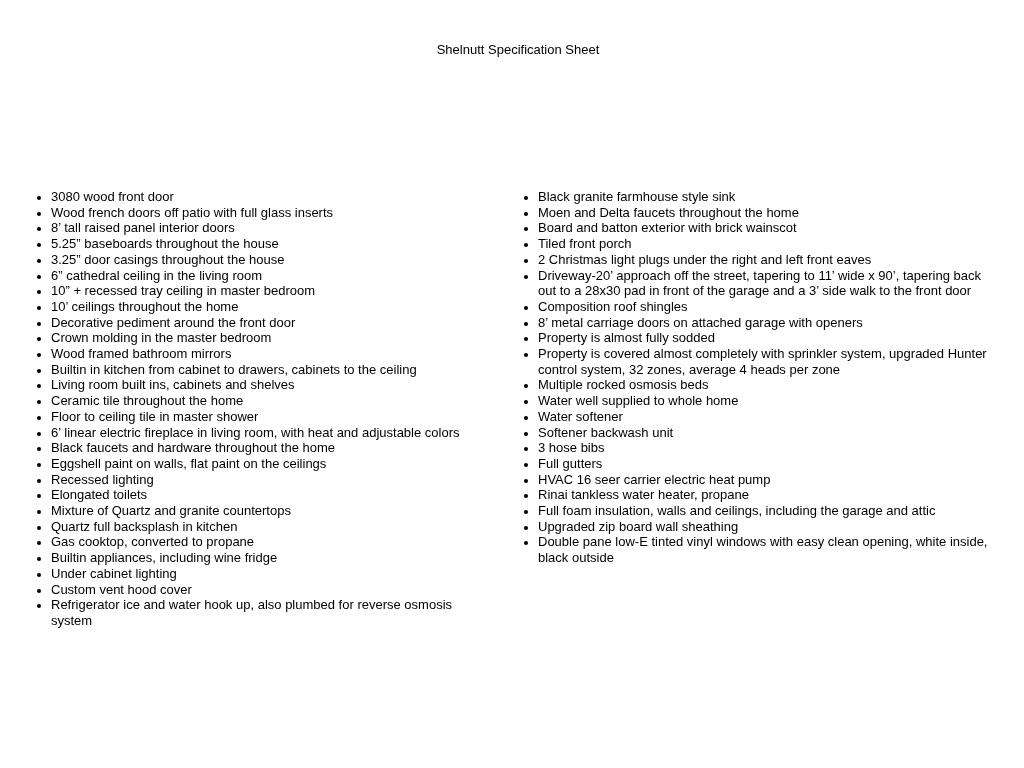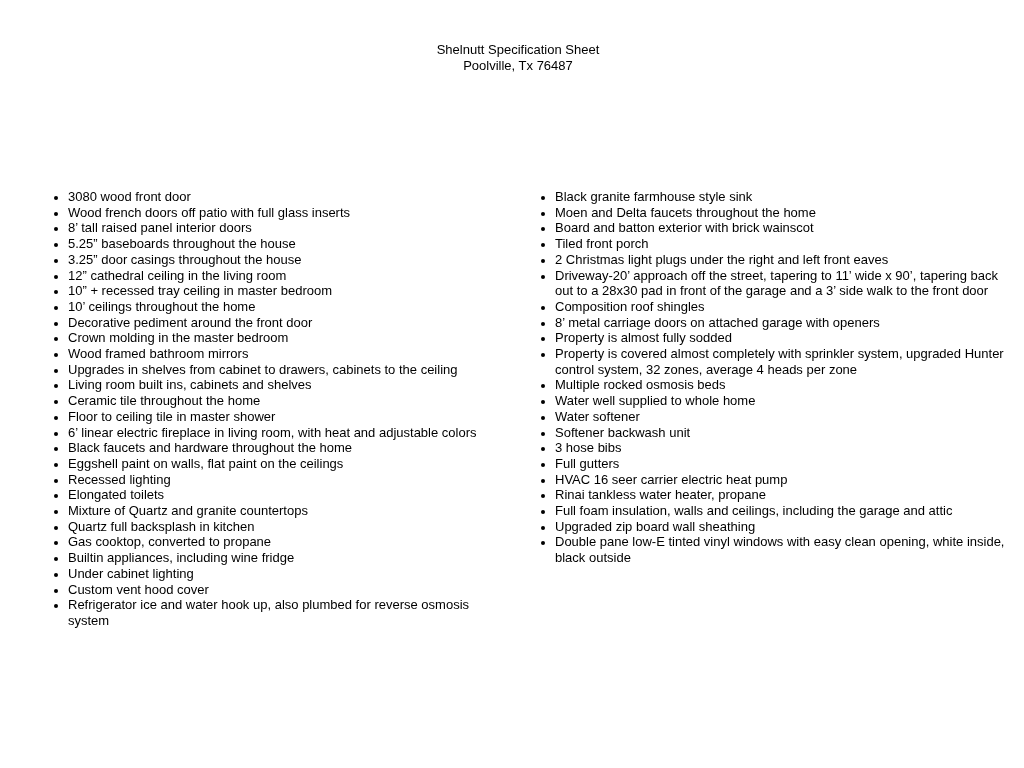--- a/index.html
+++ b/index.html
@@ -23,21 +23,21 @@
     position: absolute;
     top: 42px;
     left: 12px;
     right: 0;
     text-align: center;
     line-height: 16px;
   }
   .columns {
     position: absolute;
     top: 189px;
-    left: 44px;
+    left: 27px;
     display: flex;
     align-items: flex-start;
   }
   ul.col {
     margin: 0;
     padding: 0 0 0 24px;
     list-style: disc outside;
   }
   ul.col li {
     line-height: 15.7px;
@@ -50,37 +50,36 @@
   .col.left  { width: 439px;   }
   .col.right { width: 450px; margin-left: 24px;  }
 </style>
 </head>
 <body>
 
 <div class="page">
 
   <div class="doc-header">
     <div>Shelnutt Specification Sheet</div>
-    <div>Poolville, Tx 76487</div>
   </div>
 
   <div class="columns">
     <ul class="col left">
         <li>3080 wood front door</li>
         <li>Wood french doors off patio with full glass inserts</li>
         <li>8’ tall raised panel interior doors</li>
         <li>5.25” baseboards throughout the house</li>
         <li>3.25” door casings throughout the house</li>
-        <li>12” cathedral ceiling in the living room</li>
+        <li>6” cathedral ceiling in the living room</li>
         <li>10” + recessed tray ceiling in master bedroom</li>
         <li>10’ ceilings throughout the home</li>
         <li>Decorative pediment around the front door</li>
         <li>Crown molding in the master bedroom</li>
         <li>Wood framed bathroom mirrors</li>
-        <li>Upgrades in shelves from cabinet to drawers, cabinets to the ceiling</li>
+        <li>Builtin in kitchen from cabinet to drawers, cabinets to the ceiling</li>
         <li>Living room built ins, cabinets and shelves</li>
         <li>Ceramic tile throughout the home</li>
         <li>Floor to ceiling tile in master shower</li>
         <li>6’ linear electric fireplace in living room, with heat and adjustable colors</li>
         <li>Black faucets and hardware throughout the home</li>
         <li>Eggshell paint on walls, flat paint on the ceilings</li>
         <li>Recessed lighting</li>
         <li>Elongated toilets</li>
         <li>Mixture of Quartz and granite countertops</li>
         <li>Quartz full backsplash in kitchen</li>

